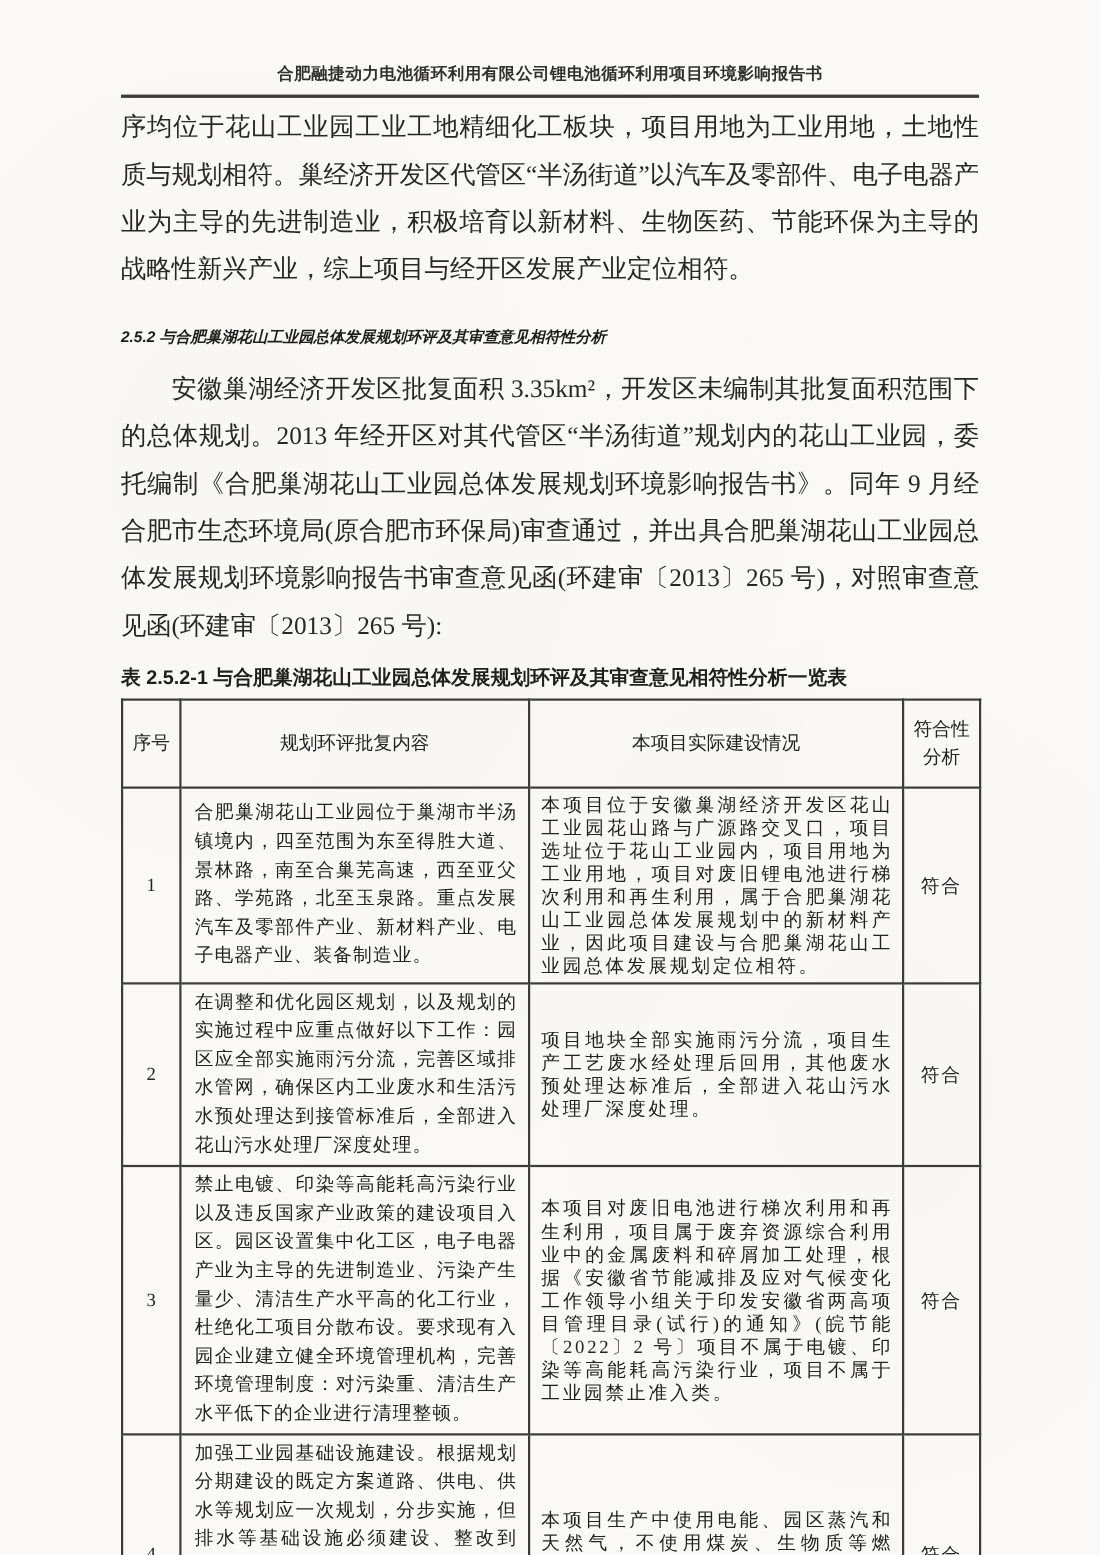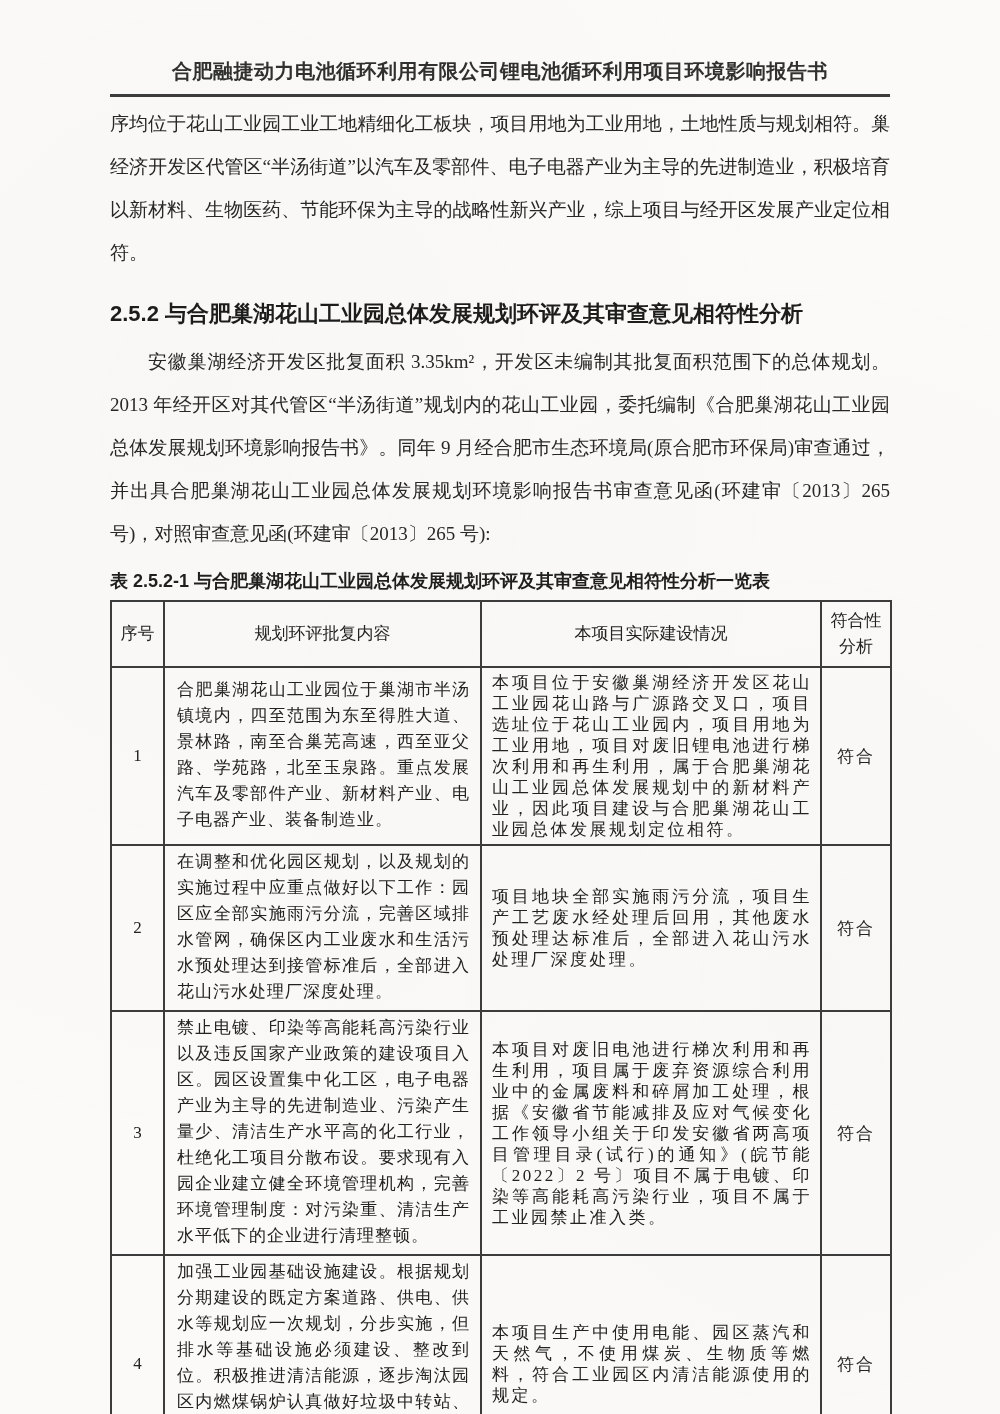--- a/index.html
+++ b/index.html
@@ -18,43 +18,44 @@
     position: relative;
     background:
       radial-gradient(ellipse at 20% 30%, rgba(0,0,0,0.012), transparent 60%),
       radial-gradient(ellipse at 80% 70%, rgba(0,0,0,0.012), transparent 60%),
       #fbfaf8;
   }
   .doc-header {
     text-align: center;
     font-family: "Liberation Sans", "DejaVu Sans", sans-serif;
     font-weight: bold;
-    font-size: 20px;
+    font-size: 15px;
     letter-spacing: 0.5px;
     color: #303030;
   }
   .header-rule {
     margin-top: 9px;
     border-bottom: 3px solid #3b3b3b;
   }
   .para {
-    font-size: 19px;
+    font-size: 23px;
     line-height: 43px;
     text-align: justify;
     color: #272727;
   }
   .para-first { margin-top: 5px; }
   .para-indent { text-indent: 2em; }
   .section-heading {
     font-family: "Liberation Sans", "DejaVu Sans", sans-serif;
-    font-size: 22px;
+    font-size: 14px;
     font-weight: bold;
     color: #1c1c1c;
     margin: 24px 0 10px 0;
     line-height: 32px;
+    font-style: italic;
   }
   .table-title {
     text-align: left;
     font-family: "Liberation Sans", "DejaVu Sans", sans-serif;
     font-weight: bold;
     font-size: 18px;
     color: #1f1f1f;
     margin: 14px 0 7px 0;
   }
   table.compliance {
@@ -114,21 +115,21 @@
   <div class="table-title">表 2.5.2-1 与合肥巢湖花山工业园总体发展规划环评及其审查意见相符性分析一览表</div>
 
   <table class="compliance">
     <colgroup>
       <col style="width:53px">
       <col style="width:317px">
       <col style="width:340px">
       <col style="width:70px">
     </colgroup>
     <thead>
-      <tr style="height:66px">
+      <tr style="height:80px">
         <th>序号</th>
         <th>规划环评批复内容</th>
         <th>本项目实际建设情况</th>
         <th>符合性分析</th>
       </tr>
     </thead>
     <tbody>
       <tr style="height:161px">
         <td class="cell-no">1</td>
         <td class="cell-req">合肥巢湖花山工业园位于巢湖市半汤镇境内，四至范围为东至得胜大道、景林路，南至合巢芜高速，西至亚父路、学苑路，北至玉泉路。重点发展汽车及零部件产业、新材料产业、电子电器产业、装备制造业。</td>

